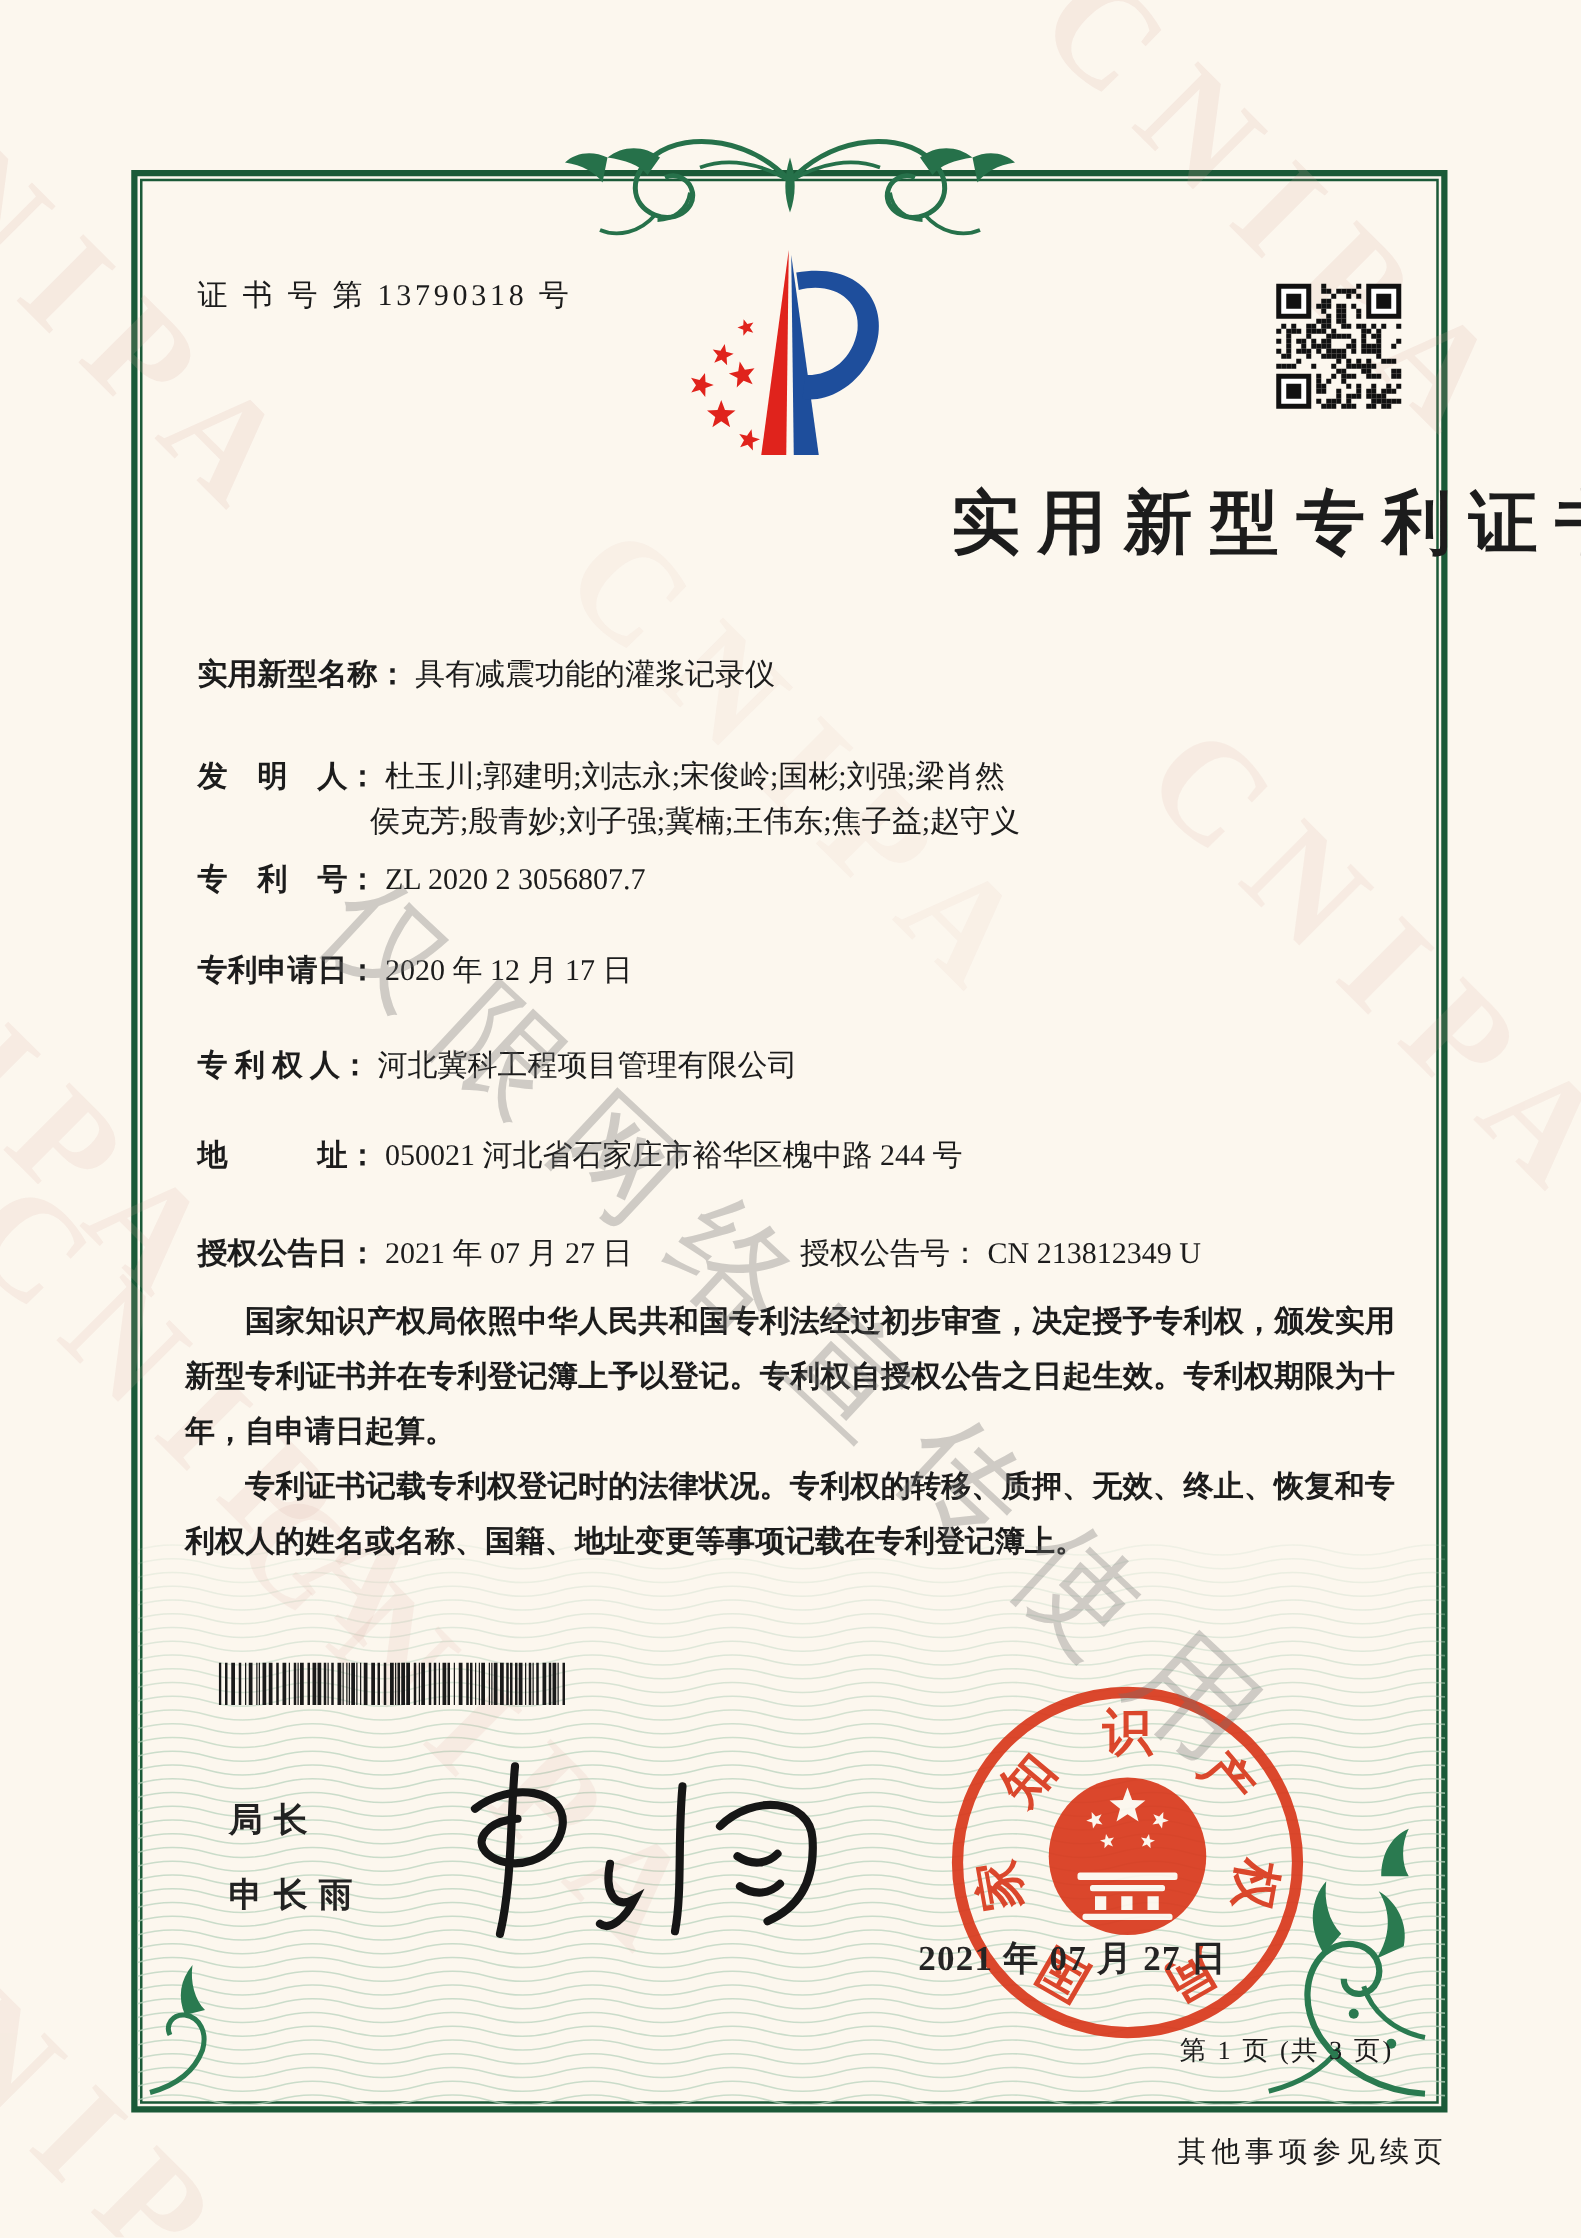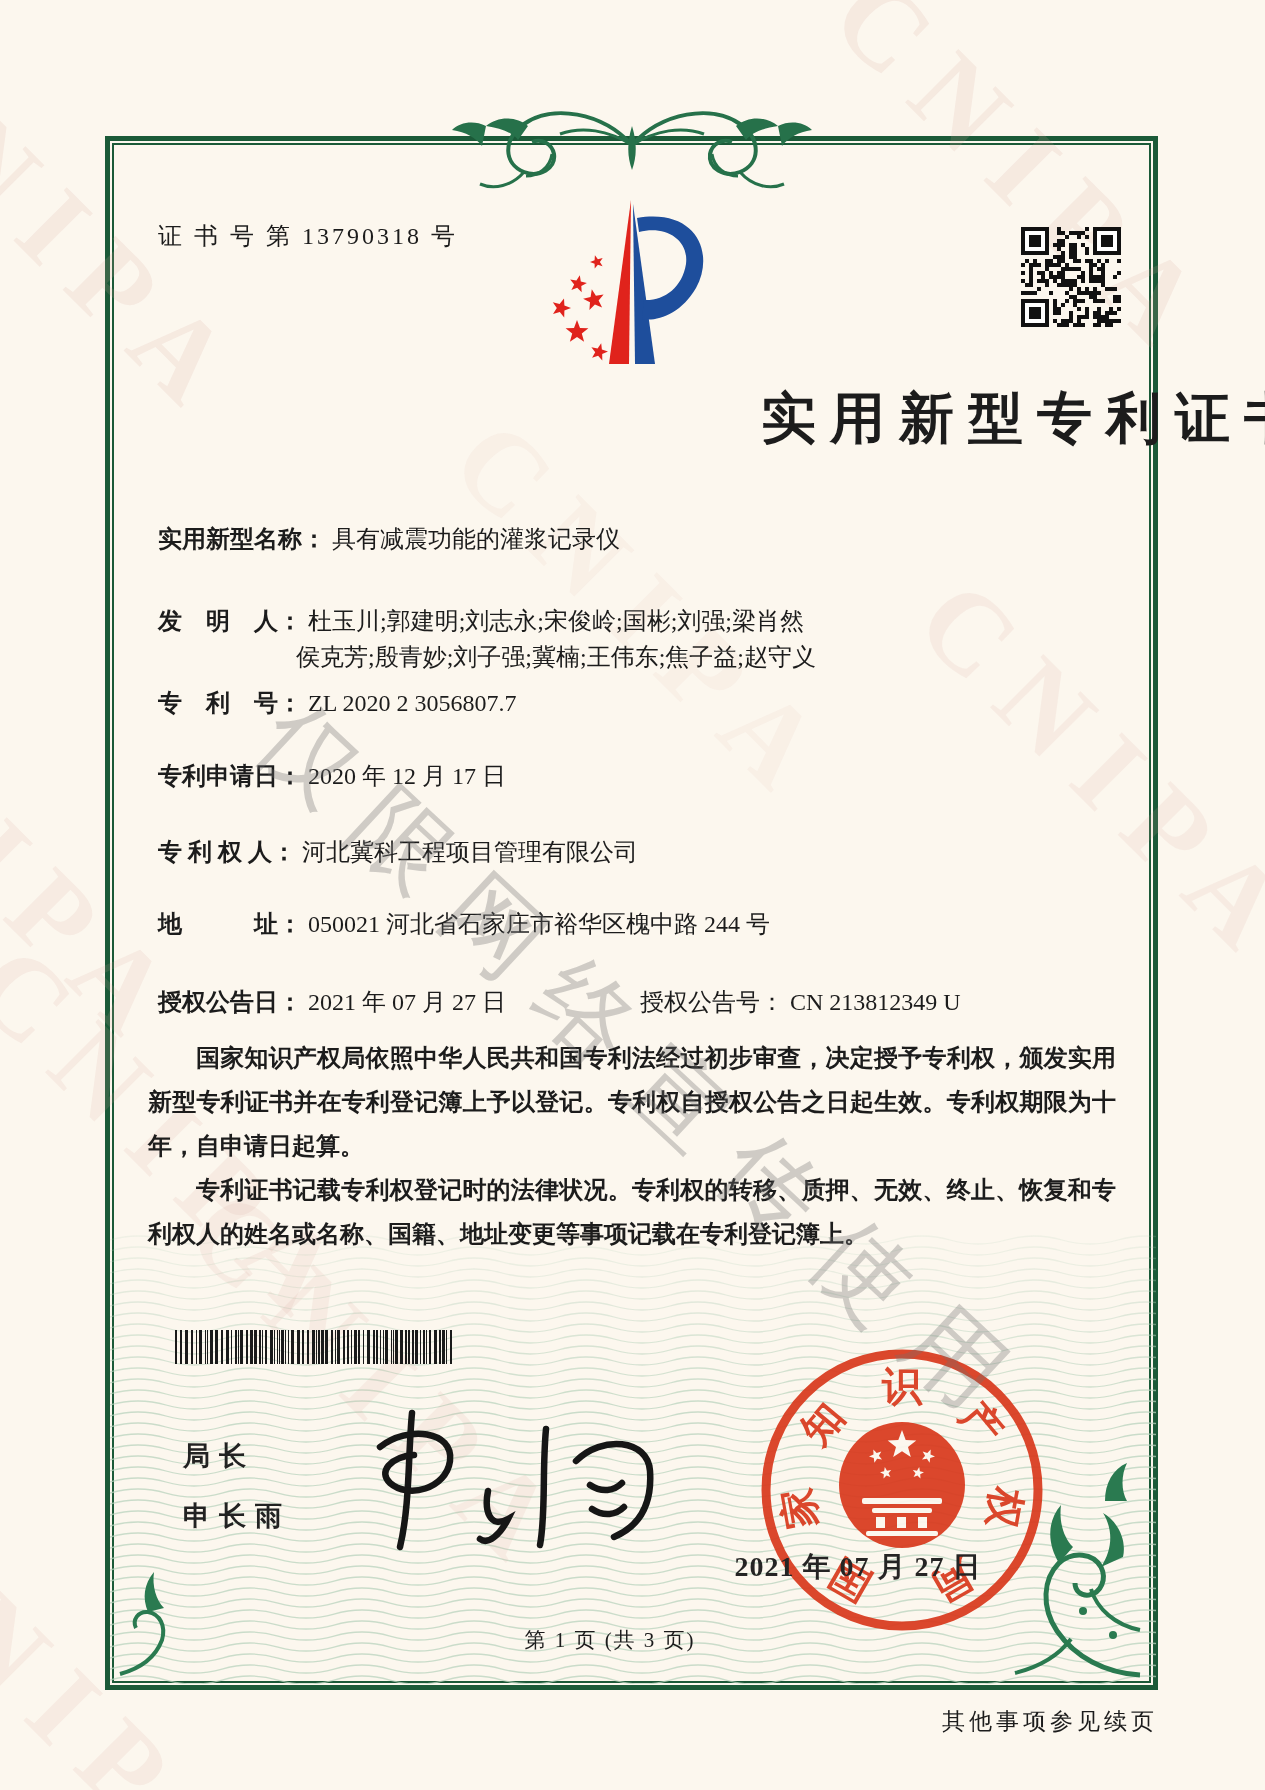--- a/index.html
+++ b/index.html
@@ -11,21 +11,21 @@
   .frame-inner{position:absolute;inset:2px;border:2px solid #1b5a38;}
   
   .certno{left:158px;top:220px;font-size:24px;letter-spacing:3px;}
   .title{left:105px;top:382px;width:1208px;text-align:right;font-size:55px;font-weight:700;letter-spacing:14px;}
   .row{left:158px;width:960px;font-size:24px;white-space:nowrap;}
   .lbl{display:inline-block;min-width:134px;font-weight:bold;}
   .val{margin-left:6px;}
   .body-text{left:148px;top:1036px;width:968px;font-size:24px;line-height:44px;text-align:justify;font-weight:bold;}
   .body-text p{margin:0;text-indent:2em;}
   .officer{left:183px;font-family:"Liberation Sans",sans-serif;font-size:27px;font-weight:700;letter-spacing:9px;color:#222;}
-  .pageno{left:105px;top:1626px;width:1010px;text-align:center;font-size:21px;letter-spacing:2px;}
+  .pageno{left:105px;top:1626px;width:1010px;text-align:right;font-size:21px;letter-spacing:2px;}
   .note{left:105px;top:1706px;width:1053px;text-align:right;font-size:23px;letter-spacing:4px;}
   
   .wm-cnipa{position:absolute;font-size:115px;font-weight:700;letter-spacing:26px;
             color:rgba(214,166,155,0.30);transform:rotate(45deg);transform-origin:left top;
             font-family:"Liberation Serif",serif;pointer-events:none;white-space:nowrap;}
   .wm-diag{left:318px;top:676px;font-size:96px;letter-spacing:30px;color:rgba(112,112,112,0.32);
            transform:rotate(43deg);transform-origin:left top;white-space:nowrap;z-index:40;}
   .z-content{z-index:20;}
   svg{display:block;}
 </style>

